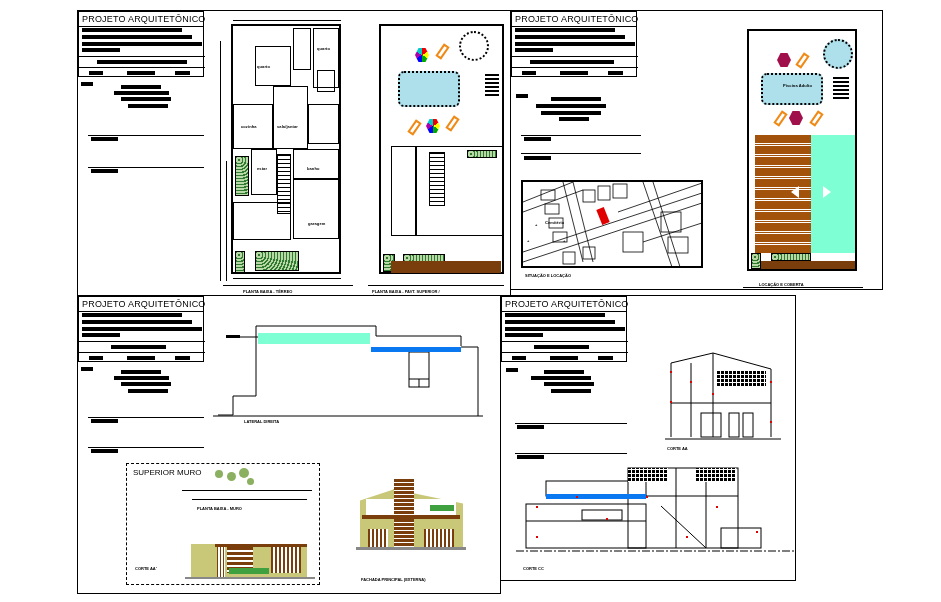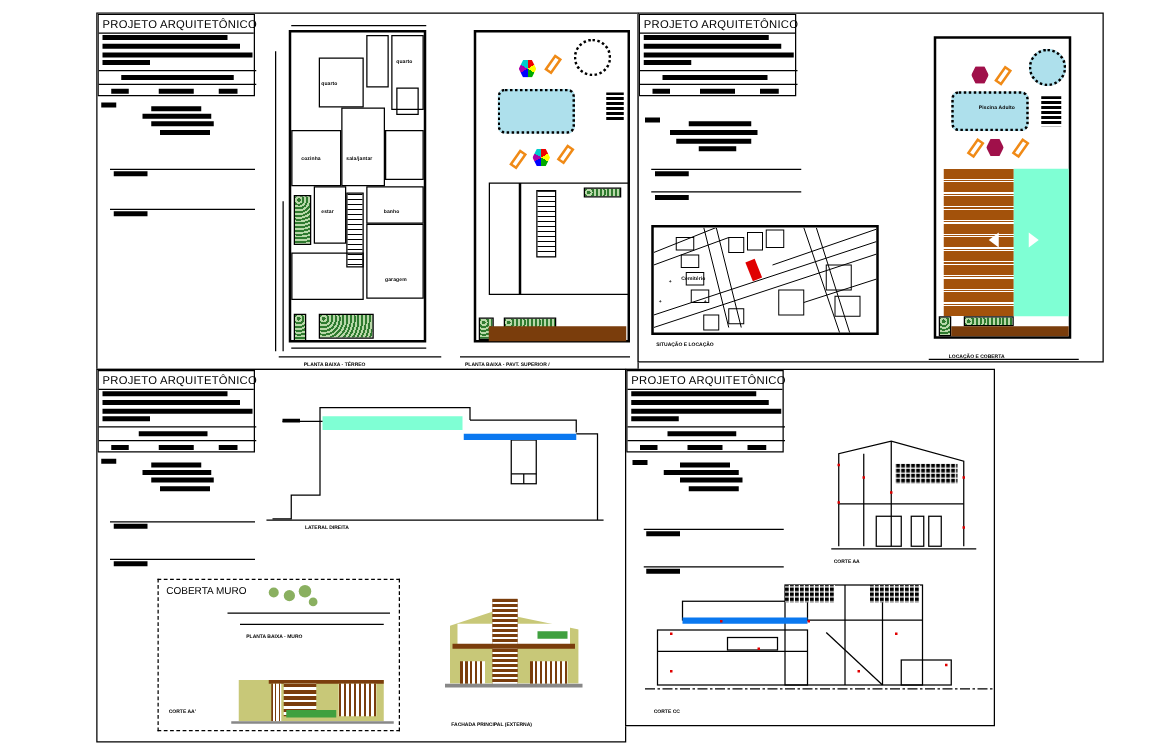--- a/index.html
+++ b/index.html
@@ -218,21 +218,21 @@
       <path d="M196 58 L216 58 M206 58 L206 66"></path>
     </g>
     <rect x="45" y="12" width="112" height="11" fill="#7fffd4"></rect>
     <rect x="158" y="26" width="90" height="5" fill="#0a78f0"></rect>
     <path d="M13 16 L45 16" stroke="#000" stroke-width="1"></path>
     <rect x="13" y="14" width="14" height="3" fill="#000"></rect>
   </svg>
   <div class="caption" style="left:166px;top:123px;">LATERAL DIREITA</div>
 
   <div class="dashed-frame" style="left:48px;top:167px;width:194px;height:122px;">
-    <div class="abs" style="left:6px;top:4px;font-size:8px;white-space:nowrap;">COBERTA MURO</div>
+    <div class="abs" style="left:6px;top:4px;font-size:8px;white-space:nowrap;">SUPERIOR MURO</div>
 
     <div class="line" style="left:55px;top:26px;width:130px;"></div>
     <div class="abs" style="left:88px;top:6px;width:8px;height:8px;border-radius:50%;background:#8ab060;"></div>
     <div class="abs" style="left:100px;top:8px;width:9px;height:9px;border-radius:50%;background:#8ab060;"></div>
     <div class="abs" style="left:112px;top:4px;width:10px;height:10px;border-radius:50%;background:#8ab060;"></div>
     <div class="abs" style="left:120px;top:14px;width:7px;height:7px;border-radius:50%;background:#8ab060;"></div>
     <div class="line" style="left:65px;top:35px;width:115px;"></div>
     <div class="caption" style="left:70px;top:42px;">PLANTA BAIXA - MURO</div>
 
     <div class="abs" style="left:64px;top:80px;width:116px;height:33px;background:#c8c878;">

